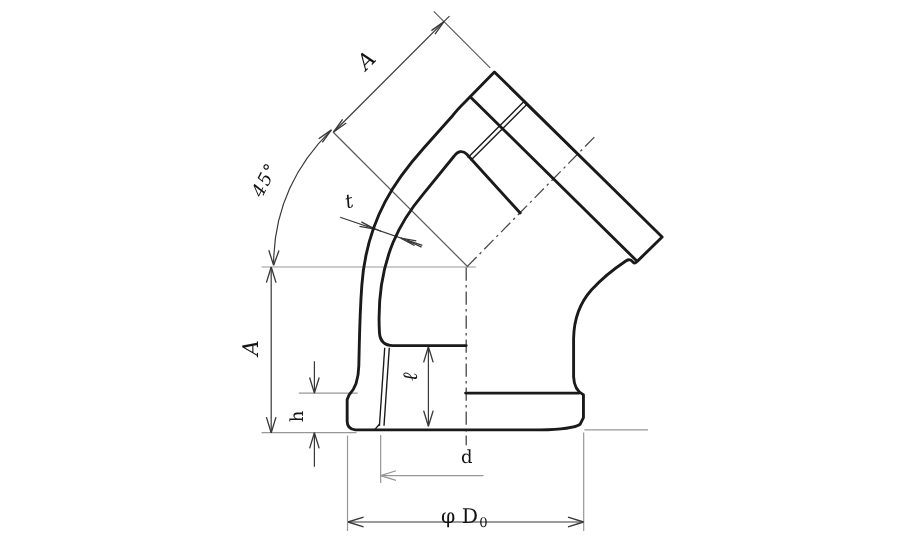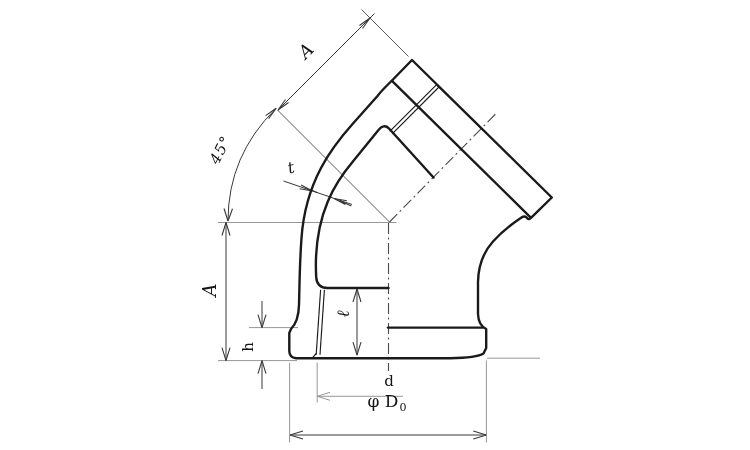--- a/index.html
+++ b/index.html
@@ -13,21 +13,21 @@
   .rot-15 {transform:translate(-50%,-50%) rotate(-15deg);}
   .rot-0  {transform:translate(-50%,-50%);}
   .it{font-style:italic;}
   .lbl-a-top {left:306px;top:51px;font-size:18px;}
   .lbl-angle {left:221px;top:150px;font-size:15px;letter-spacing:1px;}
   .lbl-t     {left:291px;top:168px;font-size:16px;}
   .lbl-a-left{left:210px;top:290px;font-size:18px;}
   .lbl-h     {left:248px;top:347px;font-size:15px;}
   .lbl-ell   {left:343px;top:314px;font-size:17px;}
   .lbl-d     {left:389px;top:381px;font-size:15px;}
-  .lbl-phid  {left:387px;top:403px;font-size:17px;}
+  .lbl-phid  {left:387px;top:432px;font-size:17px;}
   .lbl-phid .sub{font-size:11px;vertical-align:-4px;margin-left:1px;}
 </style>
 </head>
 <body>
 
 <div id="stage">
 
   <svg width="750" height="450" viewBox="0 0 750 450">
 
     <g stroke="#979797" stroke-width="1" fill="none">

